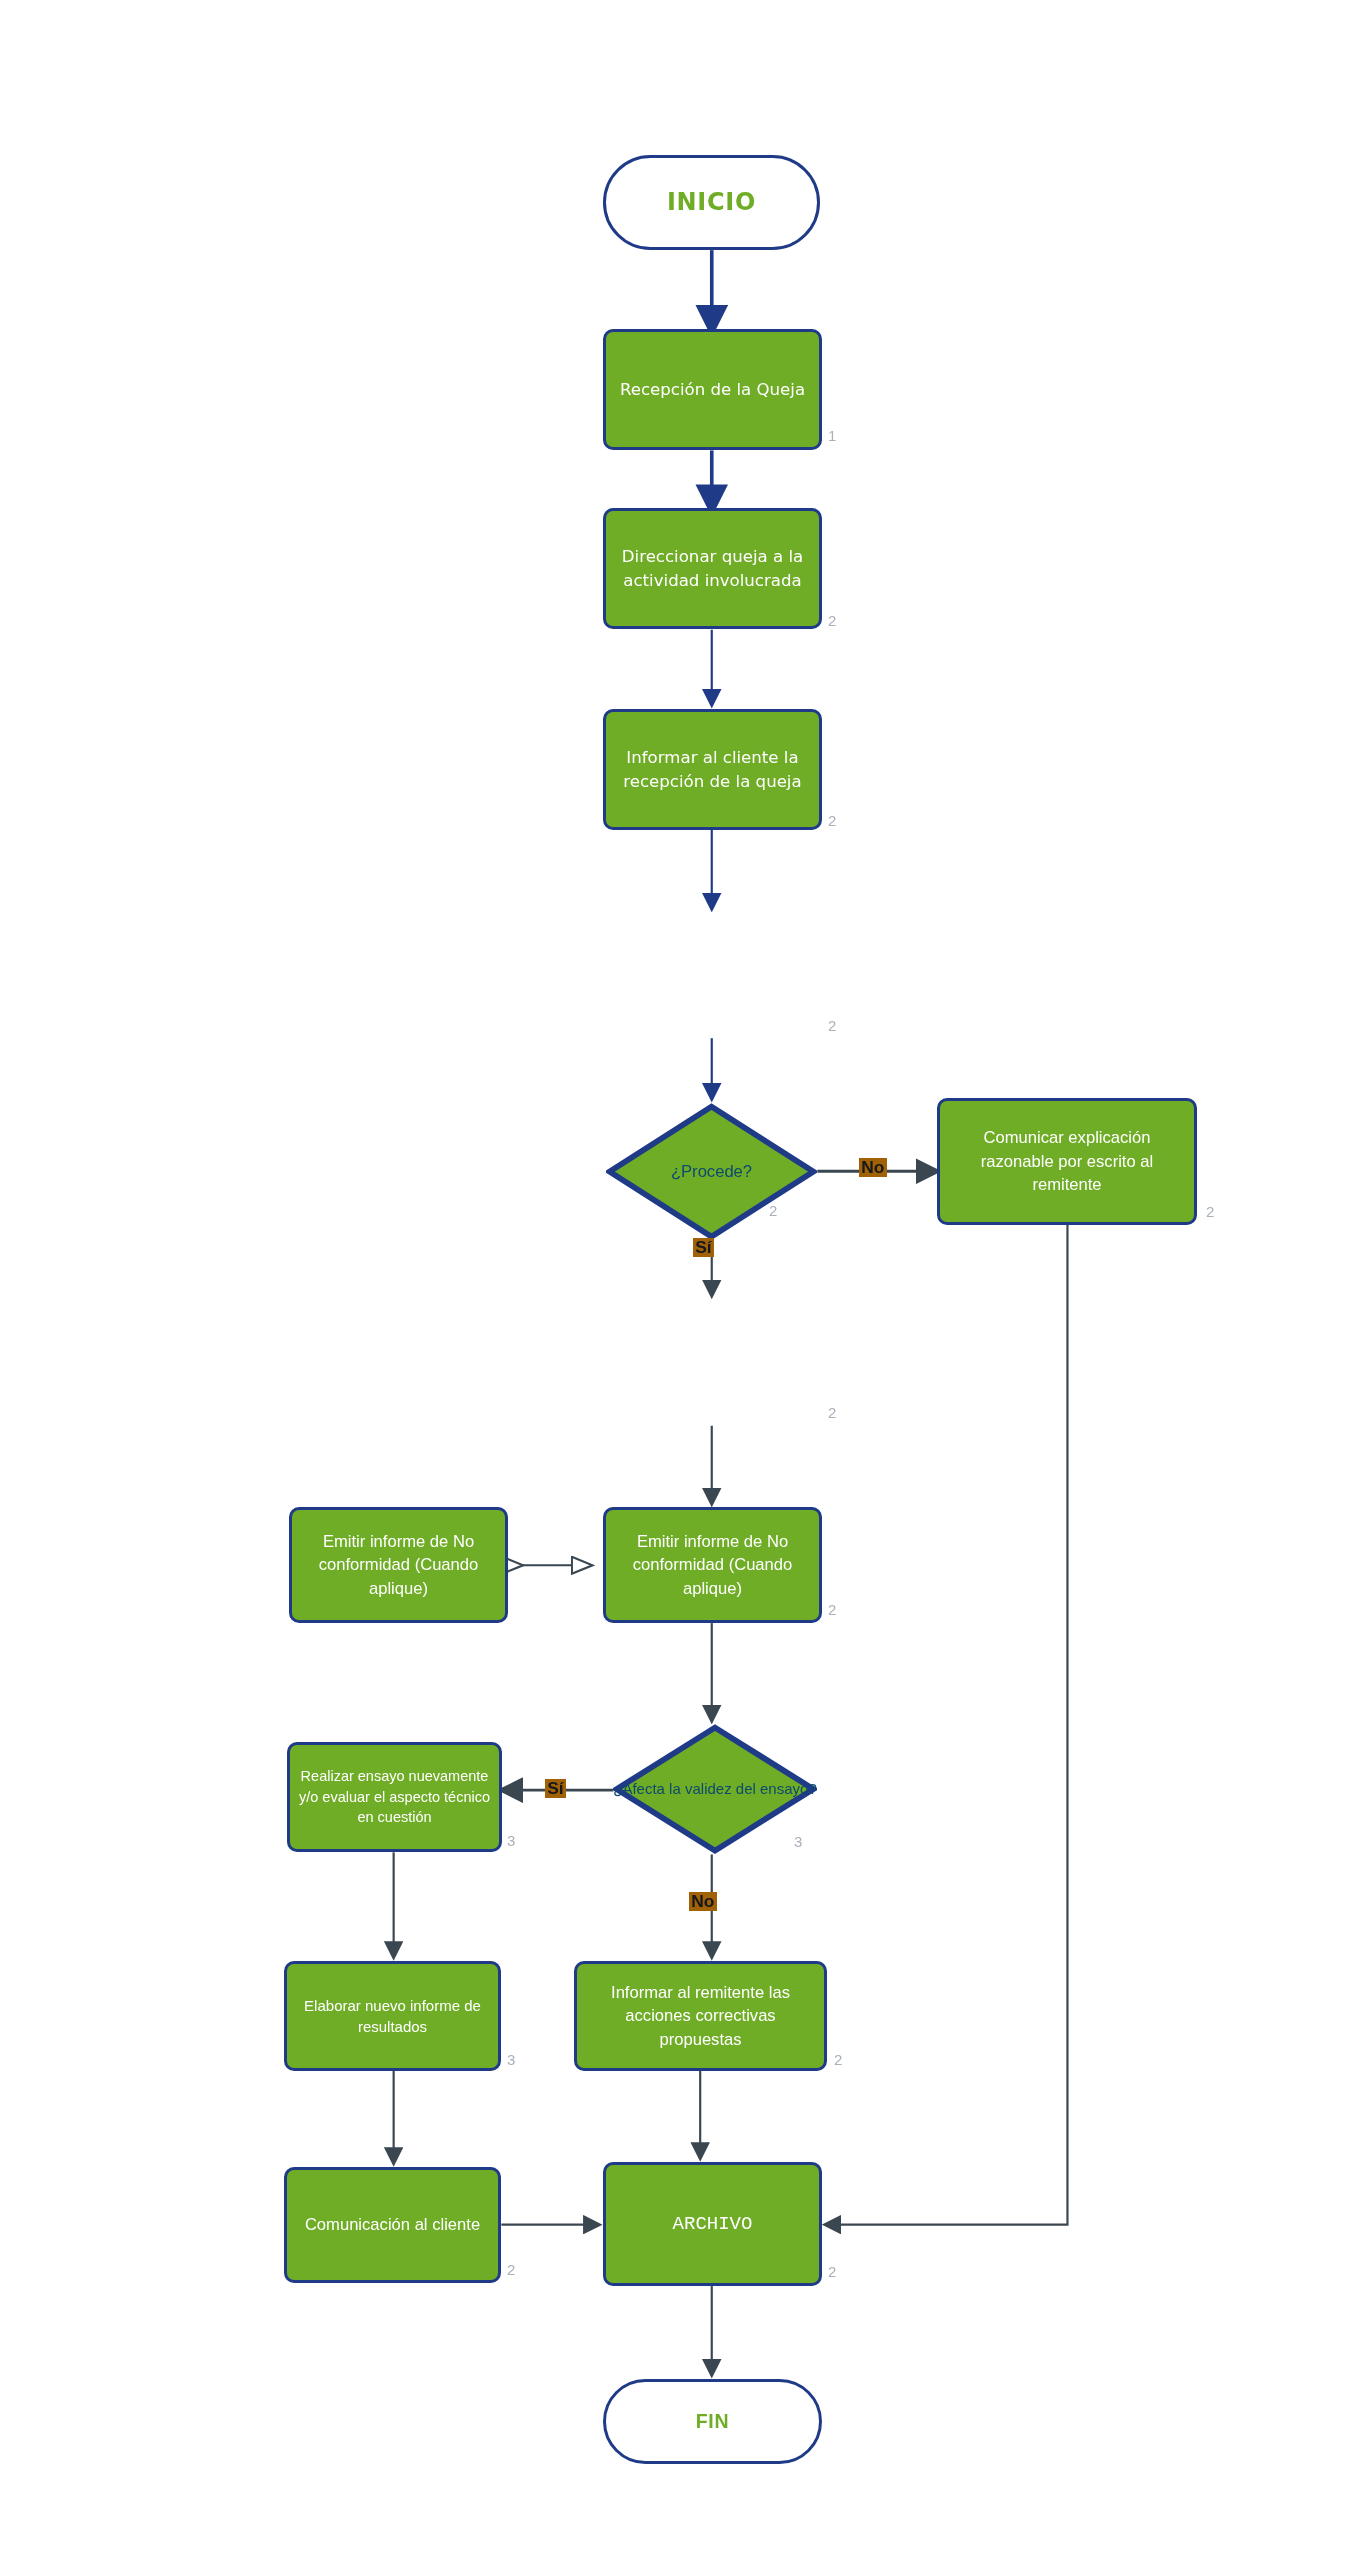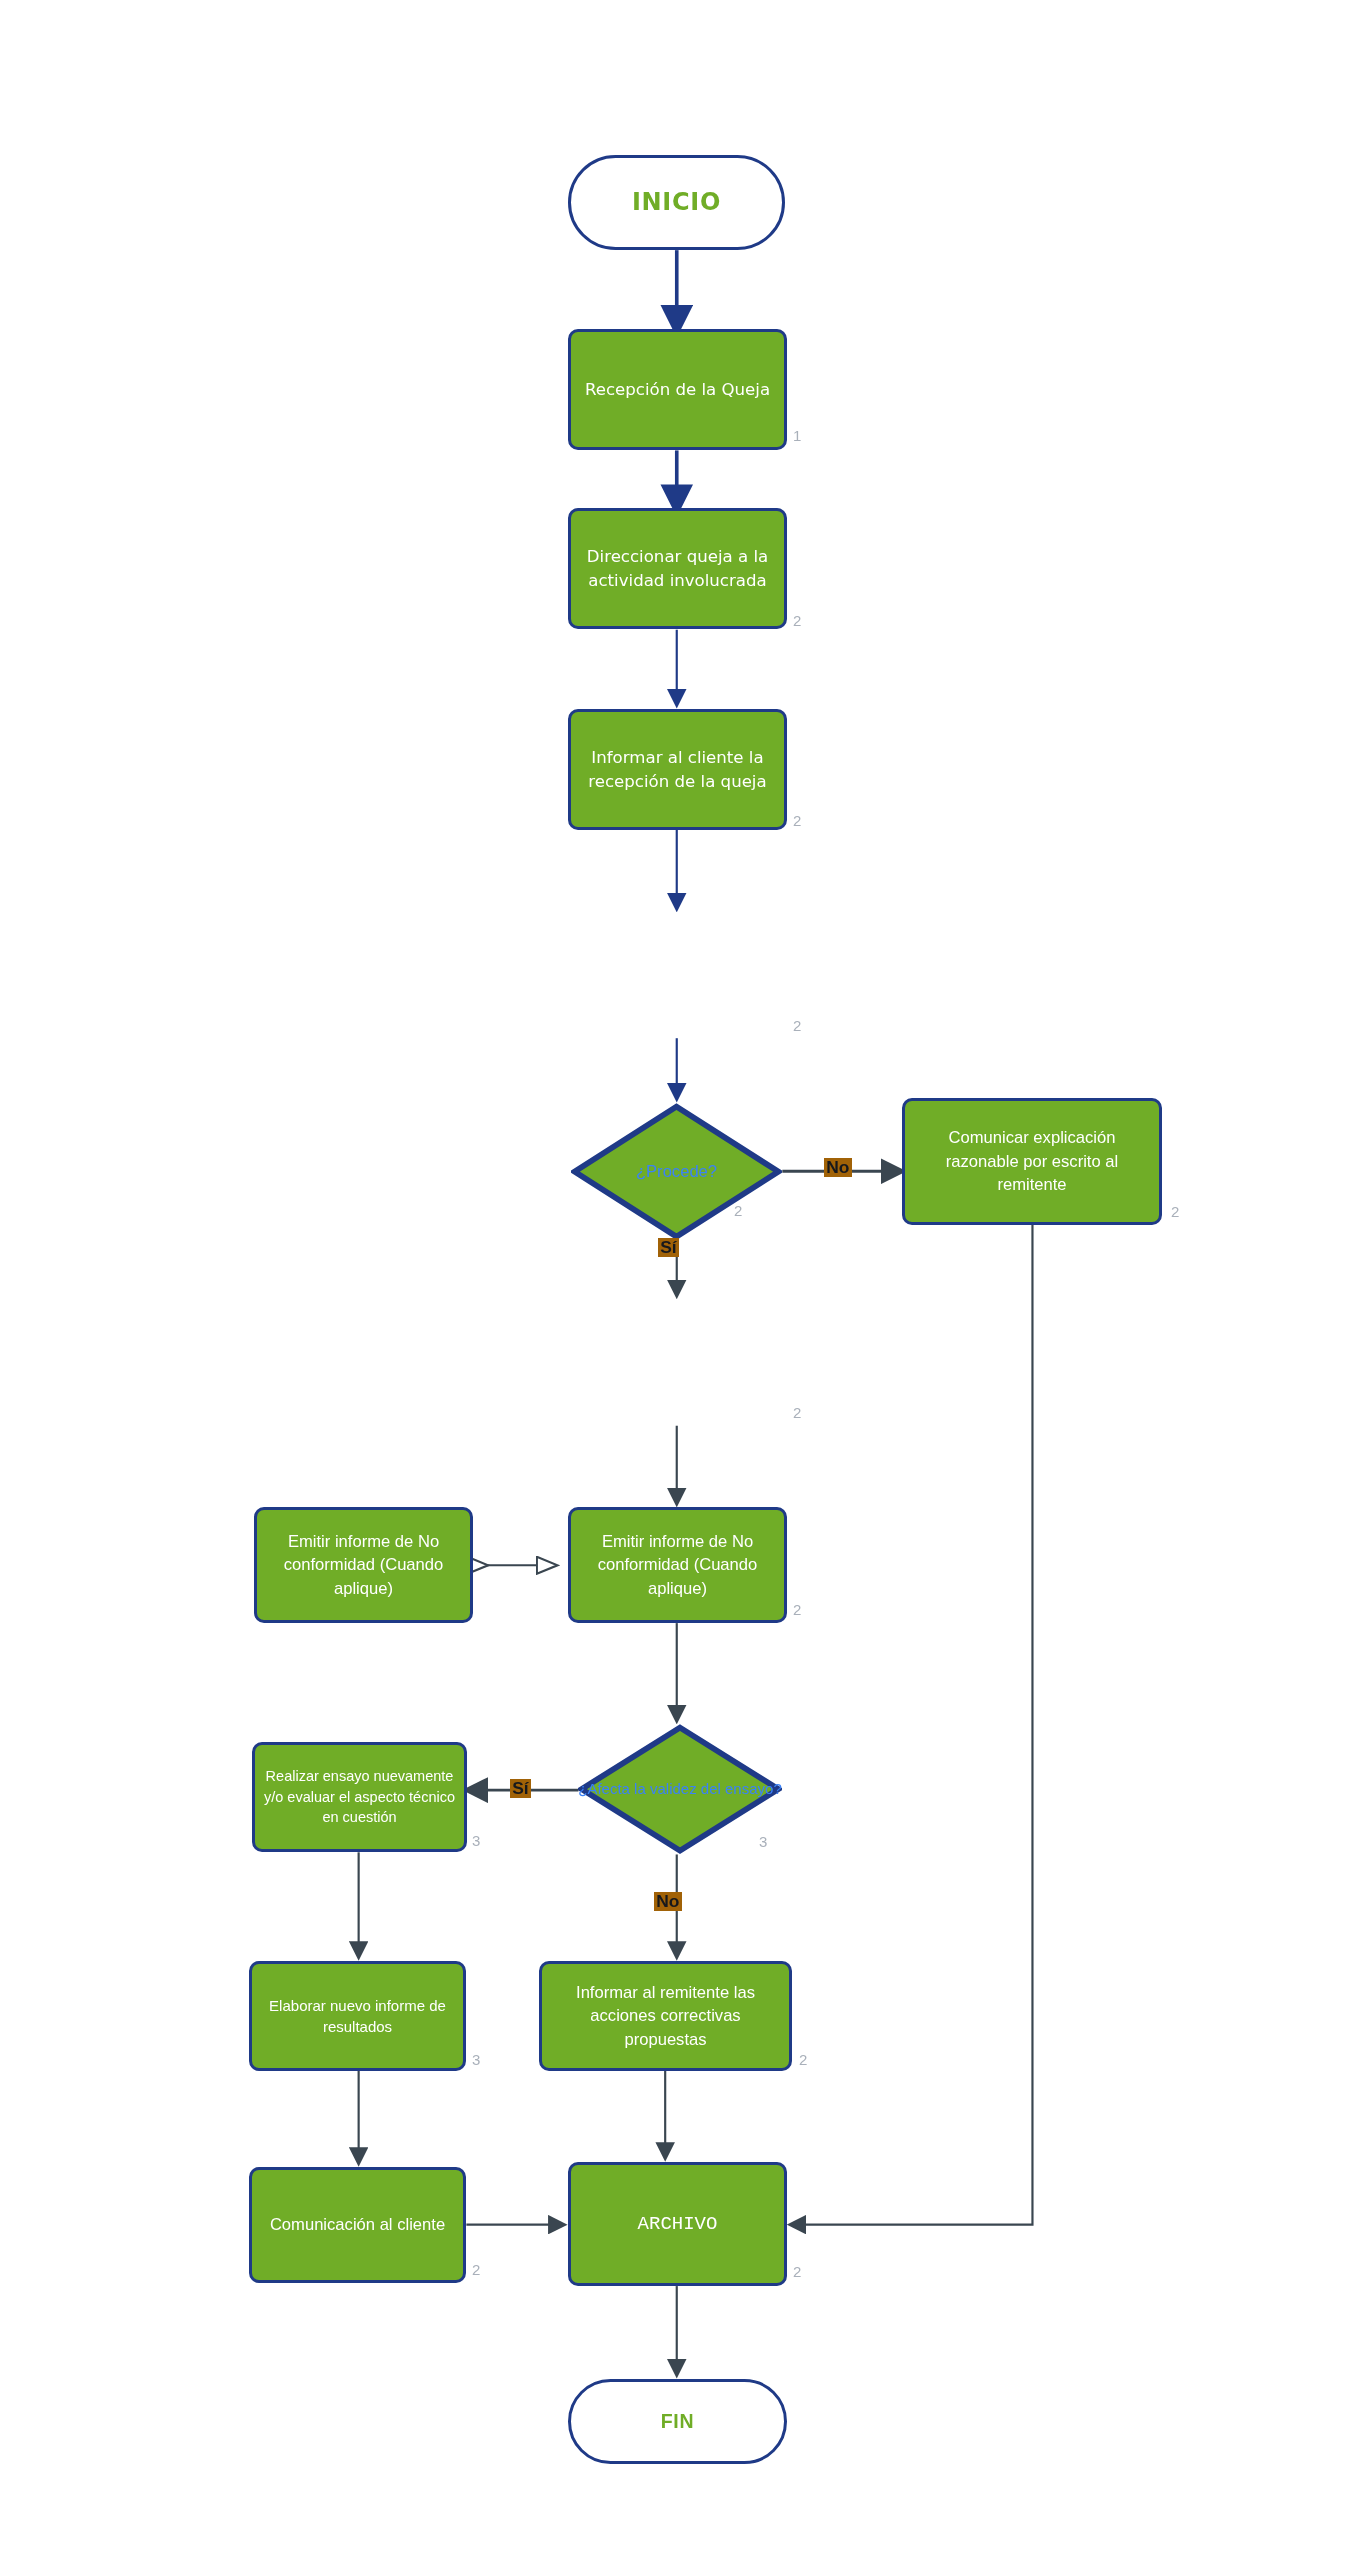--- a/index.html
+++ b/index.html
@@ -9,20 +9,21 @@
   }
   body {
     font-family: "Liberation Sans", sans-serif;
   }
   #canvas {
     position: relative;
     width: 1295px;
     height: 2576px;
     background: #ffffff;
     overflow: hidden;
+    margin-left: 35px;
   }
   .node {
     position: absolute;
     box-sizing: border-box;
     display: flex;
     align-items: center;
     justify-content: center;
     text-align: center;
     color: #ffffff;
     line-height: 1.42;
@@ -47,21 +48,21 @@
     border: none;
   }
   .decision-shape {
     position: absolute;
     inset: 0;
     z-index: 0;
   }
   .decision-label {
     position: relative;
     z-index: 1;
-    color: #3b82f6;
+    color: #0c4a6e;
     line-height: 1.42;
     text-align: left;
     pointer-events: none;
   }
   .badge {
     position: absolute;
     color: #a9b0ba;
     font-size: 15px;
     line-height: 1;
     z-index: 4;

